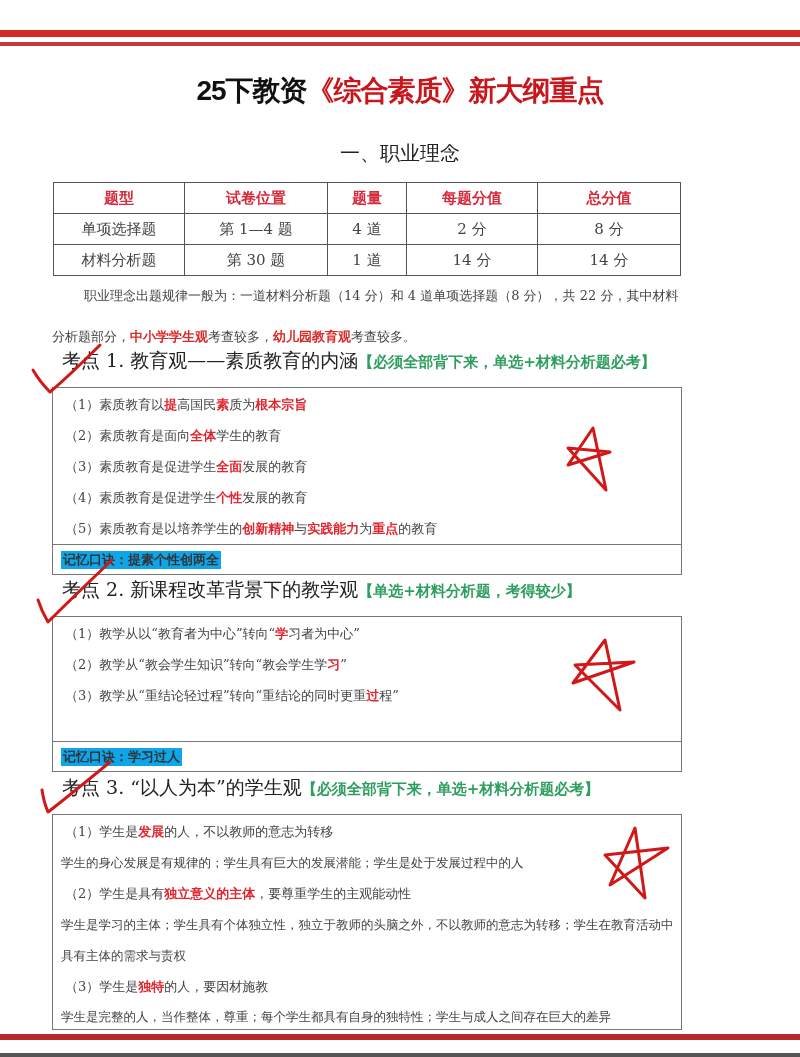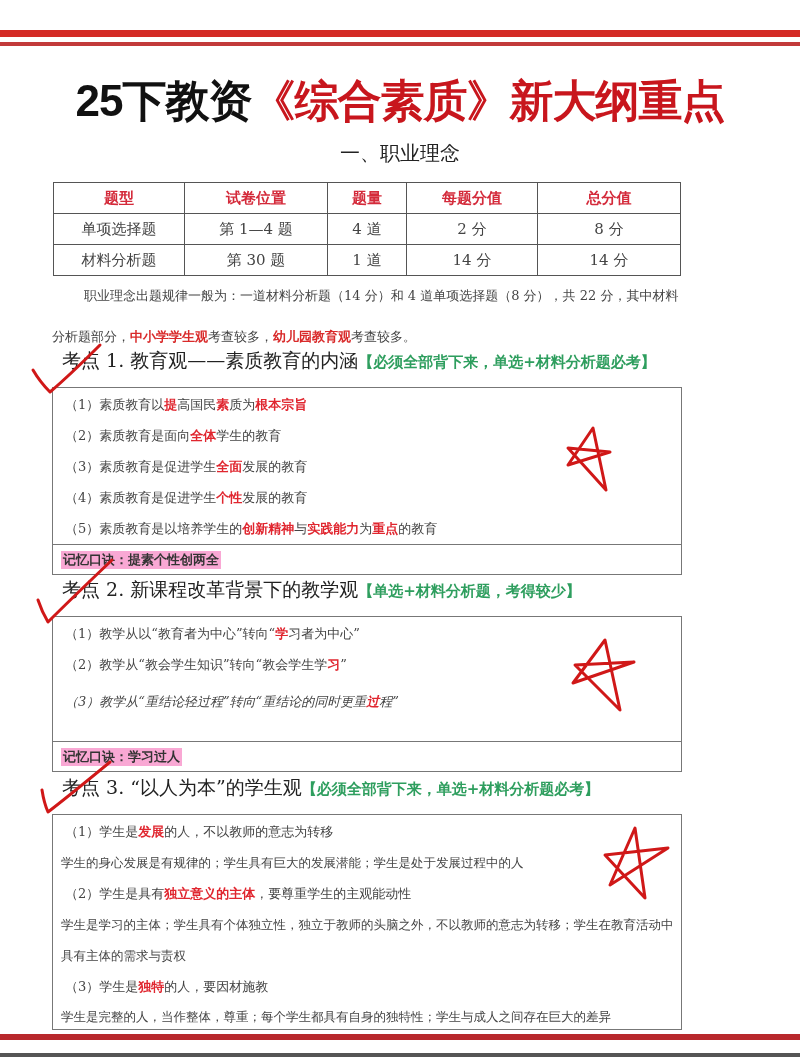--- a/index.html
+++ b/index.html
@@ -11,21 +11,21 @@
   }
   .bar { position: absolute; left: 0; width: 800px; }
   .bar-top-thick { top: 30px; height: 7px; background: #d42a25; }
   .bar-top-thin { top: 42px; height: 4px; background: #c23a3a; }
   .bar-bottom { top: 1034px; height: 6px; background: #b8282c; }
   .bar-bottom-gray { top: 1053px; height: 4px; background: #555; }
 
   .title {
     position: absolute; top: 72px; left: 0; width: 800px; text-align: center;
     font-family: "Liberation Sans", "DejaVu Sans", sans-serif;
-    font-weight: bold; font-size: 44px; letter-spacing: -1px; white-space: nowrap;
+    font-weight: bold; font-size: 28px; letter-spacing: -1px; white-space: nowrap;
   }
   .title .black { color: #111; }
   .title .red { color: #c8161d; }
 
   .subtitle {
     position: absolute; top: 140px; left: 0; width: 800px; text-align: center;
     font-size: 20px; color: #222;
   }
 
   table.summary {
@@ -53,21 +53,21 @@
     box-sizing: border-box;
     margin-top: 8px;
   }
   .box .item { font-size: 13px; color: #444; position: absolute; left: 12px; white-space: nowrap; }
   .box .item .hl { color: #e0262f; font-weight: bold; }
   .box .mnemonic-row {
     position: absolute; left: 0; width: 100%; border-top: 1px solid #777; box-sizing: border-box;
   }
   .mnemonic {
     position: absolute; left: 8px; font-size: 13px; font-weight: bold; color: #333;
-    background: #f9a8d4; padding: 0 2px; white-space: nowrap;
+    background: #0ea5e9; padding: 0 2px; white-space: nowrap;
   }
   .plain-line { position: absolute; left: 8px; font-size: 12.5px; color: #444; white-space: nowrap; }
 
   svg.overlay { position: absolute; left: 0; top: 0; pointer-events: none; }
 </style>
 </head>
 <body>
 
 <div class="bar bar-top-thick"></div>
 <div class="bar bar-top-thin"></div>
@@ -121,21 +121,21 @@
     <span class="mnemonic" style="top:6px;">记忆口诀：提素个性创两全</span>
   </div>
 </div>
 
 <div class="section-head" style="top:577px;">
   <span>考点 2. 新课程改革背景下的教学观</span><span class="note">【单选+材料分析题，考得较少】</span>
 </div>
 <div class="box" style="top:608px; height:156px;">
   <div class="item" style="top:8px;"><span>（1）教学从以“教育者为中心”转向“</span><span class="hl">学</span><span>习者为中心”</span></div>
   <div class="item" style="top:39px;"><span>（2）教学从“教会学生知识”转向“教会学生学</span><span class="hl">习</span><span>”</span></div>
-  <div class="item" style="top:76px;font-style:italic;"><span>（3）教学从“重结论轻过程”转向“重结论的同时更重</span><span class="hl">过</span><span>程”</span></div>
+  <div class="item" style="top:70px;"><span>（3）教学从“重结论轻过程”转向“重结论的同时更重</span><span class="hl">过</span><span>程”</span></div>
   <div class="mnemonic-row" style="top:124px; height:43px;">
     <span class="mnemonic" style="top:6px;">记忆口诀：学习过人</span>
   </div>
 </div>
 
 <div class="section-head" style="top:775px;">
   <span>考点 3. “以人为本”的学生观</span><span class="note">【必须全部背下来，单选+材料分析题必考】</span>
 </div>
 <div class="box" style="top:806px; height:216px;">
   <div class="item" style="top:8px;"><span>（1）学生是</span><span class="hl">发展</span><span>的人，不以教师的意志为转移</span></div>

